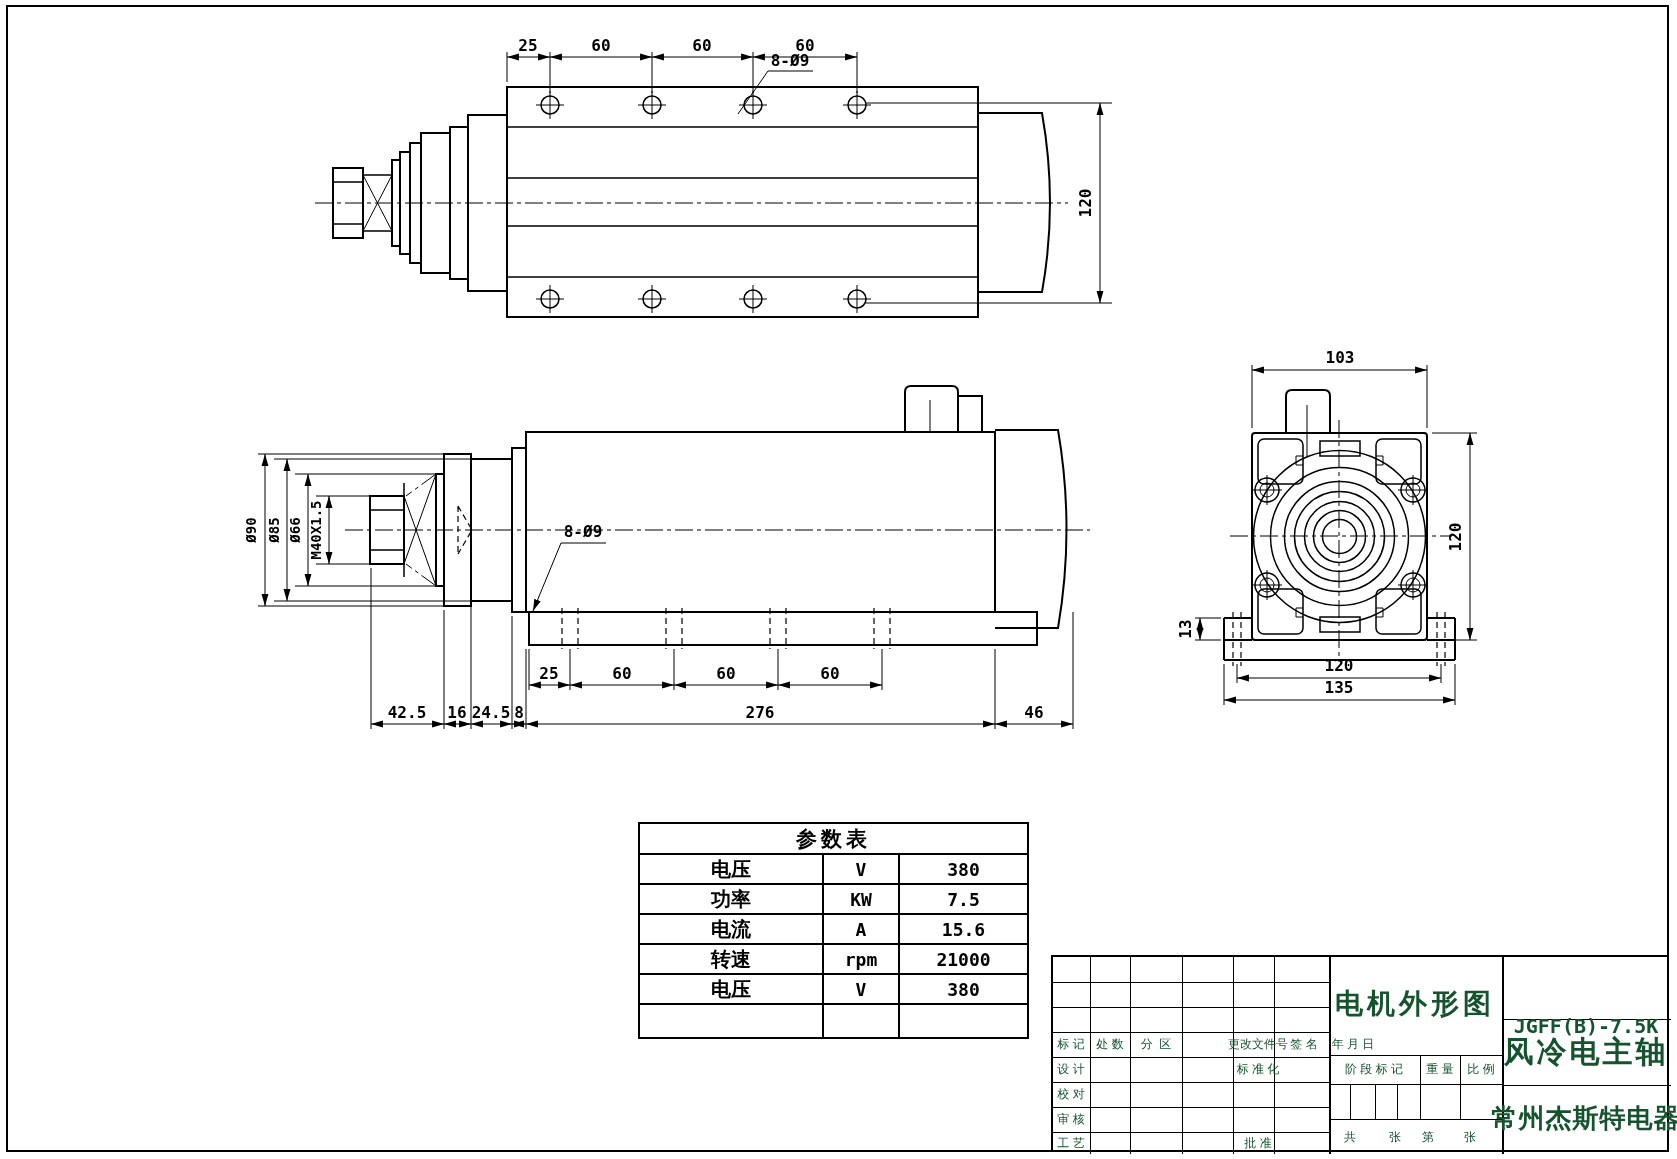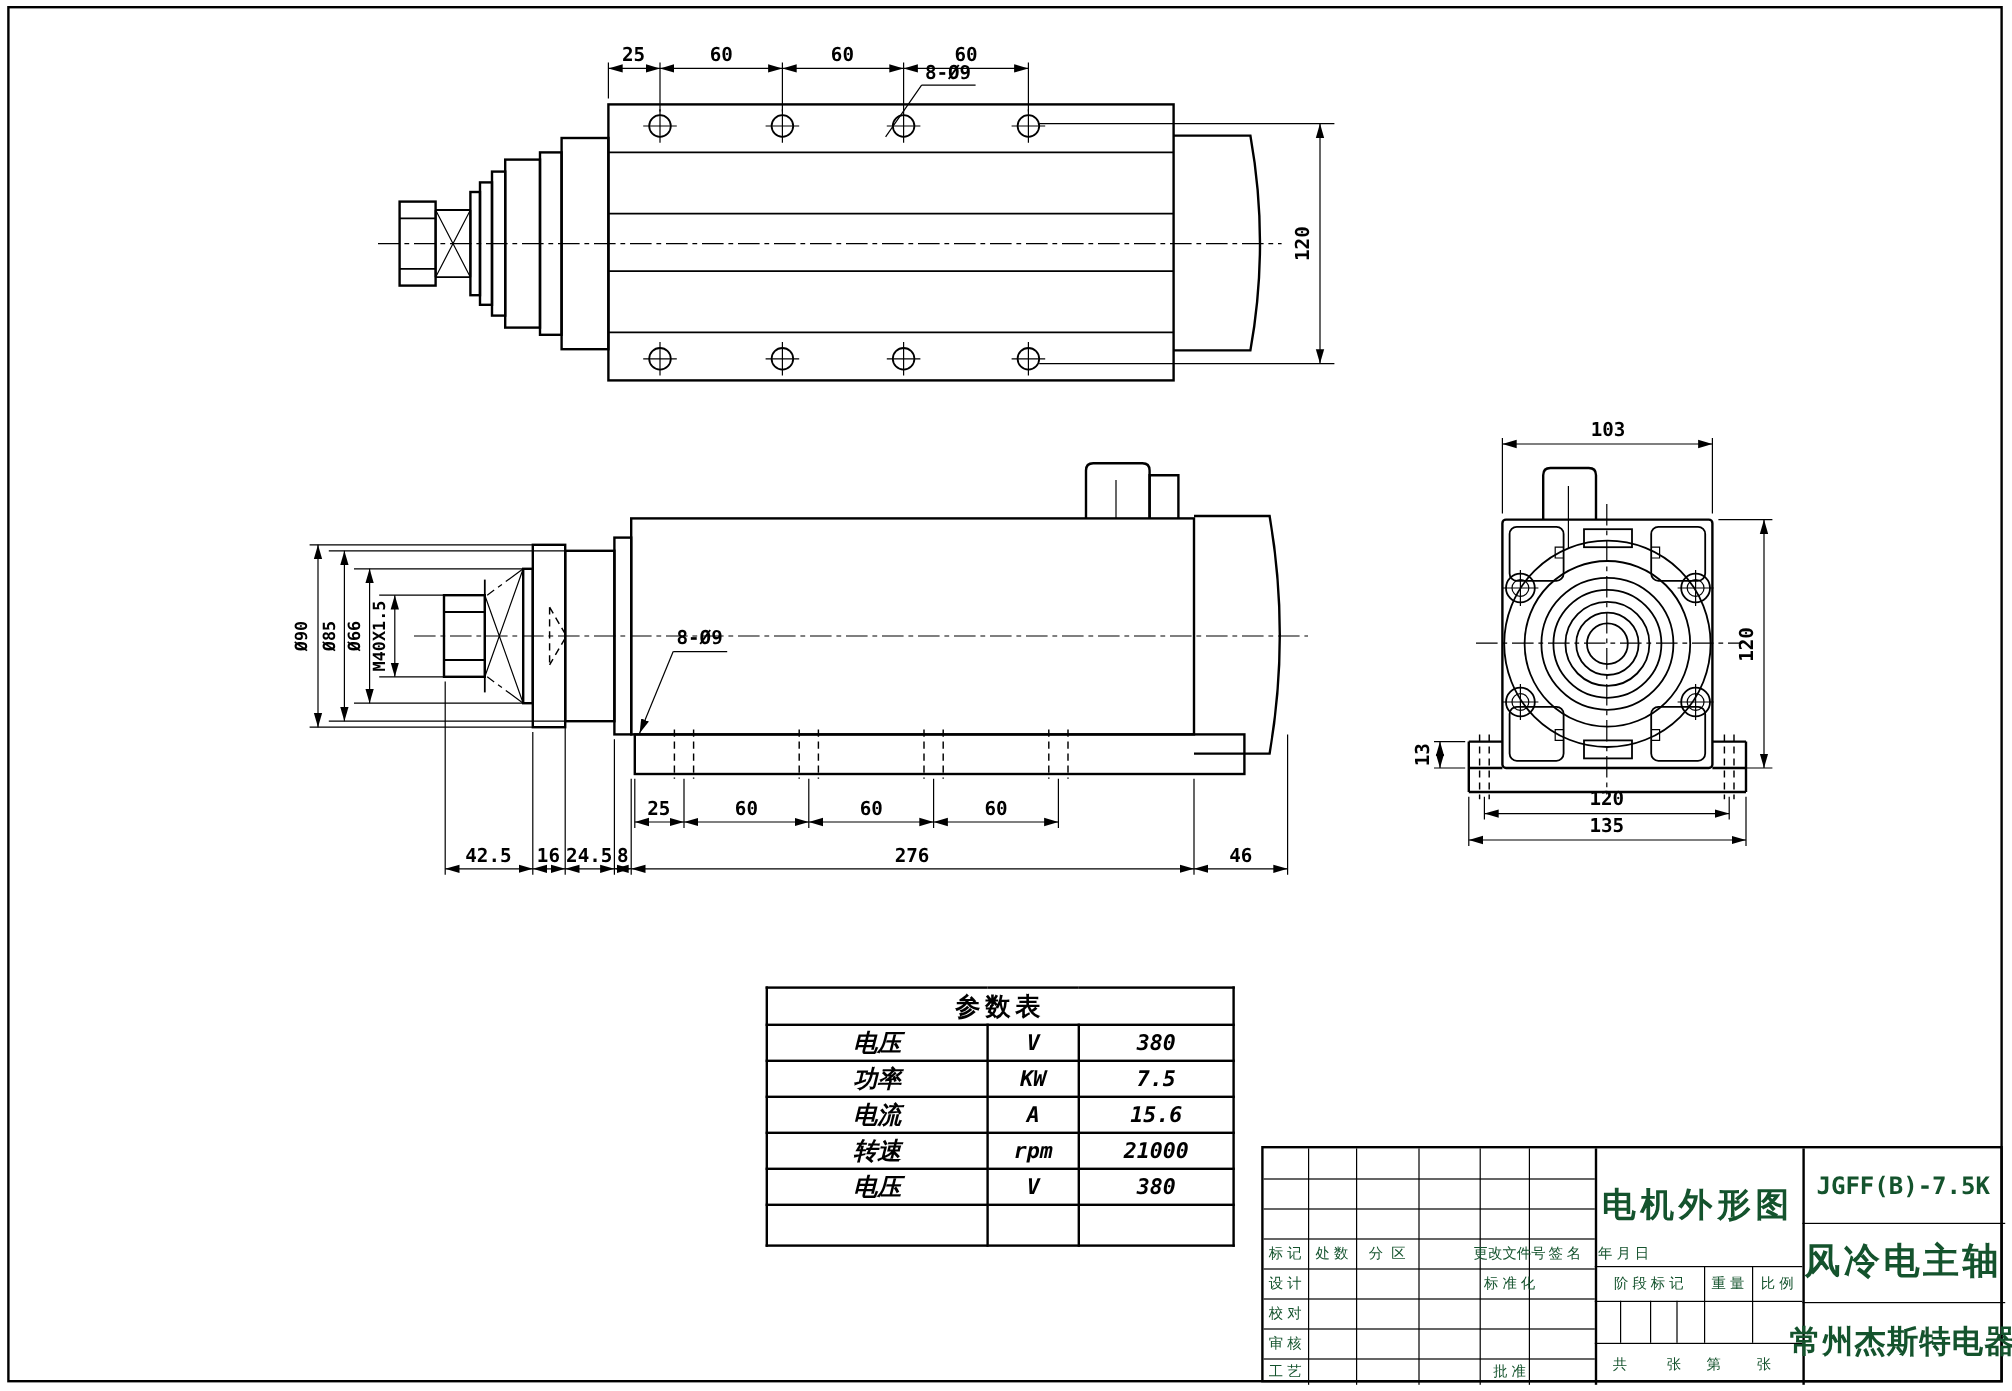--- a/index.html
+++ b/index.html
@@ -12,30 +12,30 @@
   .t1{stroke:#000;stroke-width:1;fill:none;}
   .cl{stroke:#000;stroke-width:1;fill:none;stroke-dasharray:18 4 4 4;}
   .hd{stroke:#000;stroke-width:1.2;fill:none;stroke-dasharray:6 4;}
   .dim{stroke:#000;stroke-width:1;fill:none;marker-start:url(#ar);marker-end:url(#ar);}
   text.dt{font:bold 16px "DejaVu Sans Mono",monospace;fill:#000;}
   text.dts{font:bold 14px "DejaVu Sans Mono",monospace;fill:#000;}
   
   #ptable{position:absolute;left:638px;top:822px;width:389px;border-collapse:collapse;table-layout:fixed;}
   #ptable td,#ptable th{border:2px solid #000;padding:0;margin:0;text-align:center;vertical-align:middle;overflow:hidden;}
   #ptable th{height:29px;font:bold 21px "Liberation Sans",sans-serif;letter-spacing:4px;border-radius:11px;}
-  #ptable td{height:28px;font-style:italic;}
+  #ptable td{height:28px;}
   .pname{font:600 20px "Liberation Sans",sans-serif;}
   .pval{font:bold 18px "DejaVu Sans Mono",monospace;}
   
   #tblock{position:absolute;left:1051px;top:955px;width:618px;height:197px;border:2px solid #000;box-sizing:border-box;}
   .tbl{position:absolute;background:#000;}
   .tbt{position:absolute;transform:translate(-50%,-50%);white-space:pre;font-family:"Liberation Sans",sans-serif;
        color:#14532d;font-size:12px;line-height:1;}
   .tbt-big{font-size:28px;font-weight:bold;letter-spacing:4px;}
-  .tbt-model{font:bold 20px "DejaVu Sans Mono",monospace;}
+  .tbt-model{font:bold 20px "DejaVu Sans Mono",monospace;margin-top:38px;}
   .tbt-prod{font-size:30px;font-weight:bold;letter-spacing:3px;}
   .tbt-comp{font-size:26px;font-weight:bold;letter-spacing:1px;}
 </style>
 </head>
 <body>
 
 <div id="page">
   <div id="frame"></div>
 
   <svg width="1677" height="1159" viewBox="0 0 1677 1159">

